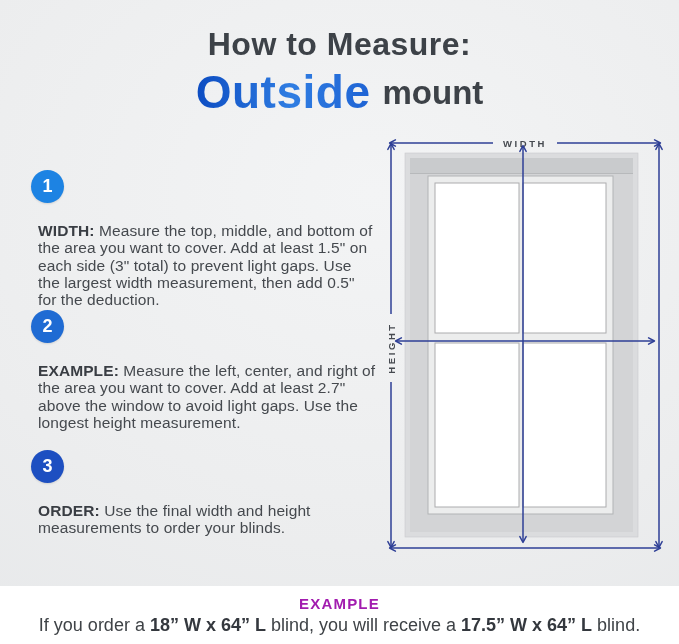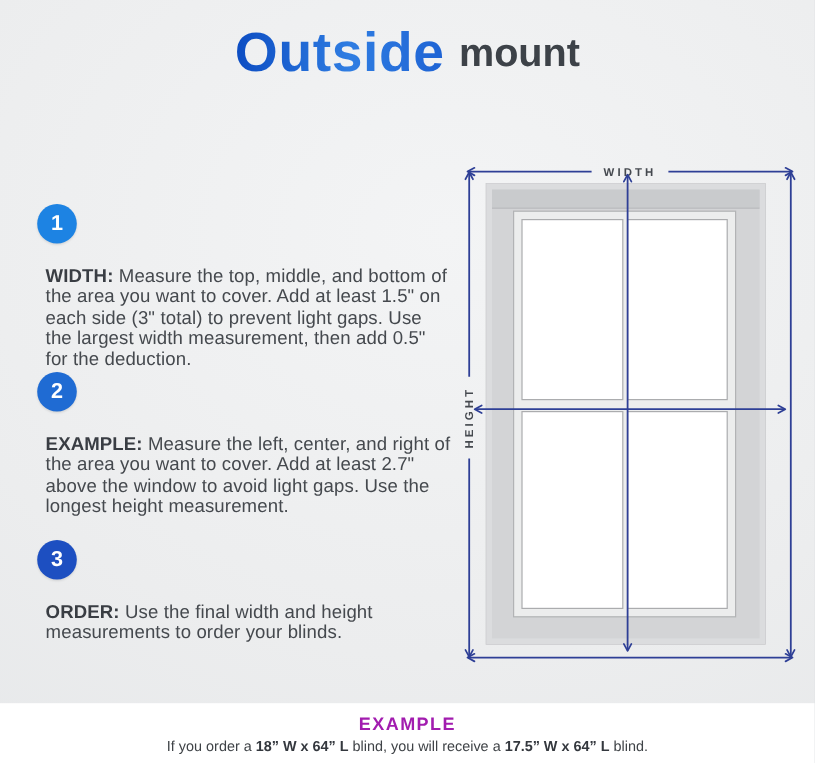--- a/index.html
+++ b/index.html
@@ -8,21 +8,21 @@
   .stage{
     position:relative; width:679px; height:644px; margin:0 auto;
     background:radial-gradient(120% 100% at 55% 30%, #f3f4f5 0%, #ecedee 55%, #e4e6e8 100%);
     overflow:hidden;
   }
   
   .titleblock{ position:absolute; top:26px; left:0; width:100%; text-align:center; }
   .title-line1{
     font-size:32px; font-weight:700; letter-spacing:0.5px; color:#3d4248;
   }
-  .title-line2{ margin-top:2px; line-height:30px; }
+  .title-line2{ margin-top:2px; line-height:55px; }
   .title-accent{
     font-size:46px; font-weight:800; letter-spacing:0.5px;
     background:linear-gradient(92deg,#0c4cc2 0%, #2f7de2 55%, #1e63d4 100%);
     -webkit-background-clip:text; background-clip:text;
     -webkit-text-fill-color:transparent; color:#1a5fd0;
   }
   .title-rest{ font-size:33px; font-weight:700; color:#3d4248; margin-left:12px; vertical-align:4px; }
   
   .step{ position:absolute; left:31px; width:347px; }
   .step-1{ top:170px; } .step-2{ top:310px; } .step-3{ top:450px; }
@@ -46,29 +46,30 @@
   }
   .arrowline{ stroke:var(--arrow,#2e3f96); stroke-width:1.5; fill:none; }
   
   .example{
     position:absolute; left:0; top:586px; width:679px; height:58px;
     background:#ffffff; text-align:center;
   }
   .example-heading{
     margin-top:9px; font-size:15px; font-weight:700; letter-spacing:1.2px; color:#a21caf;
   }
-  .example-line{ margin-top:3px; font-size:12px; color:#3f4347; }
+  .example-line{ margin-top:3px; font-size:18px; color:#3f4347; }
   .example-line b{ color:#34383e; font-weight:700; }
 </style>
 </head>
 <body>
 
 <div class="stage">
 
   <div class="titleblock">
+    <div class="title-line1">How to Measure:</div>
     <div class="title-line2">
       <span class="title-accent">Outside</span><span class="title-rest">mount</span>
     </div>
   </div>
 
   <div class="step step-1">
     <div class="badge" style="background: rgb(29, 131, 227);">1</div>
     <p><b>WIDTH:</b><span> Measure the top, middle, and bottom of the area you want to cover. Add at least 1.5" on each side (3" total) to prevent light gaps. Use the largest width measurement, then add 0.5" for the deduction.</span></p>
   </div>
 

